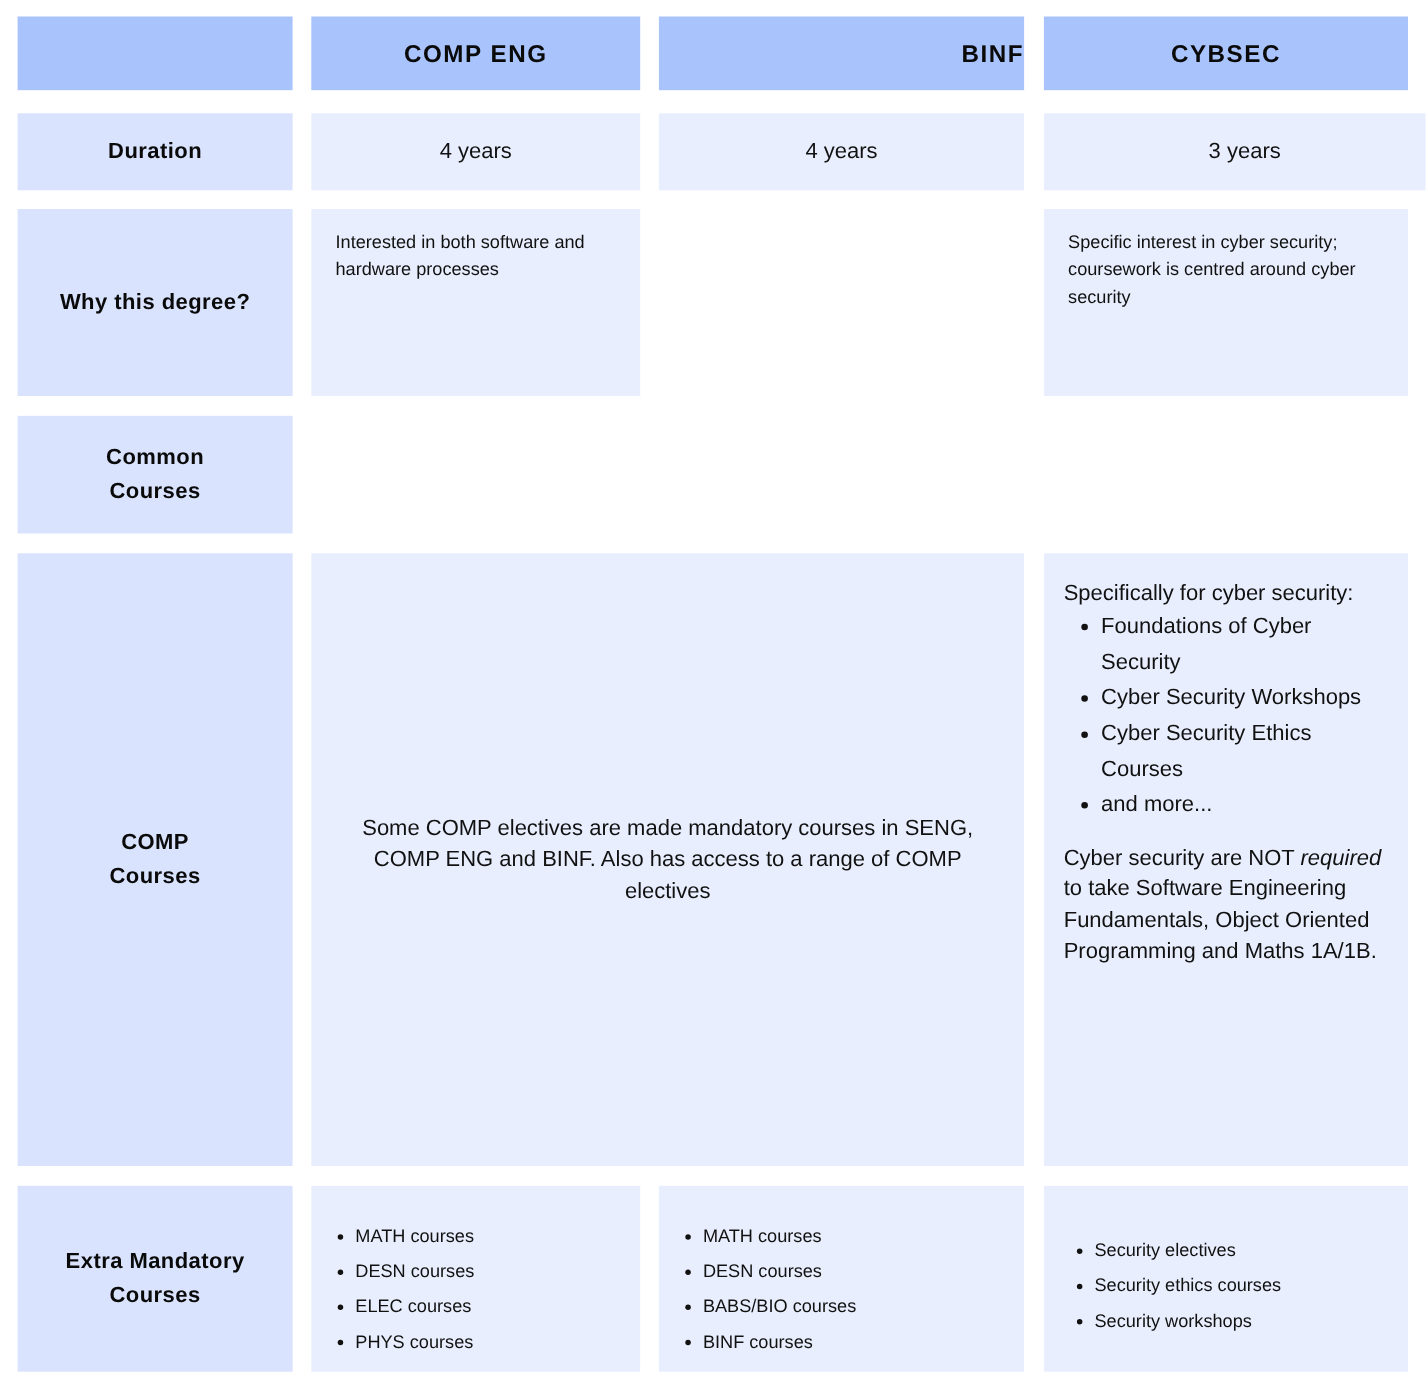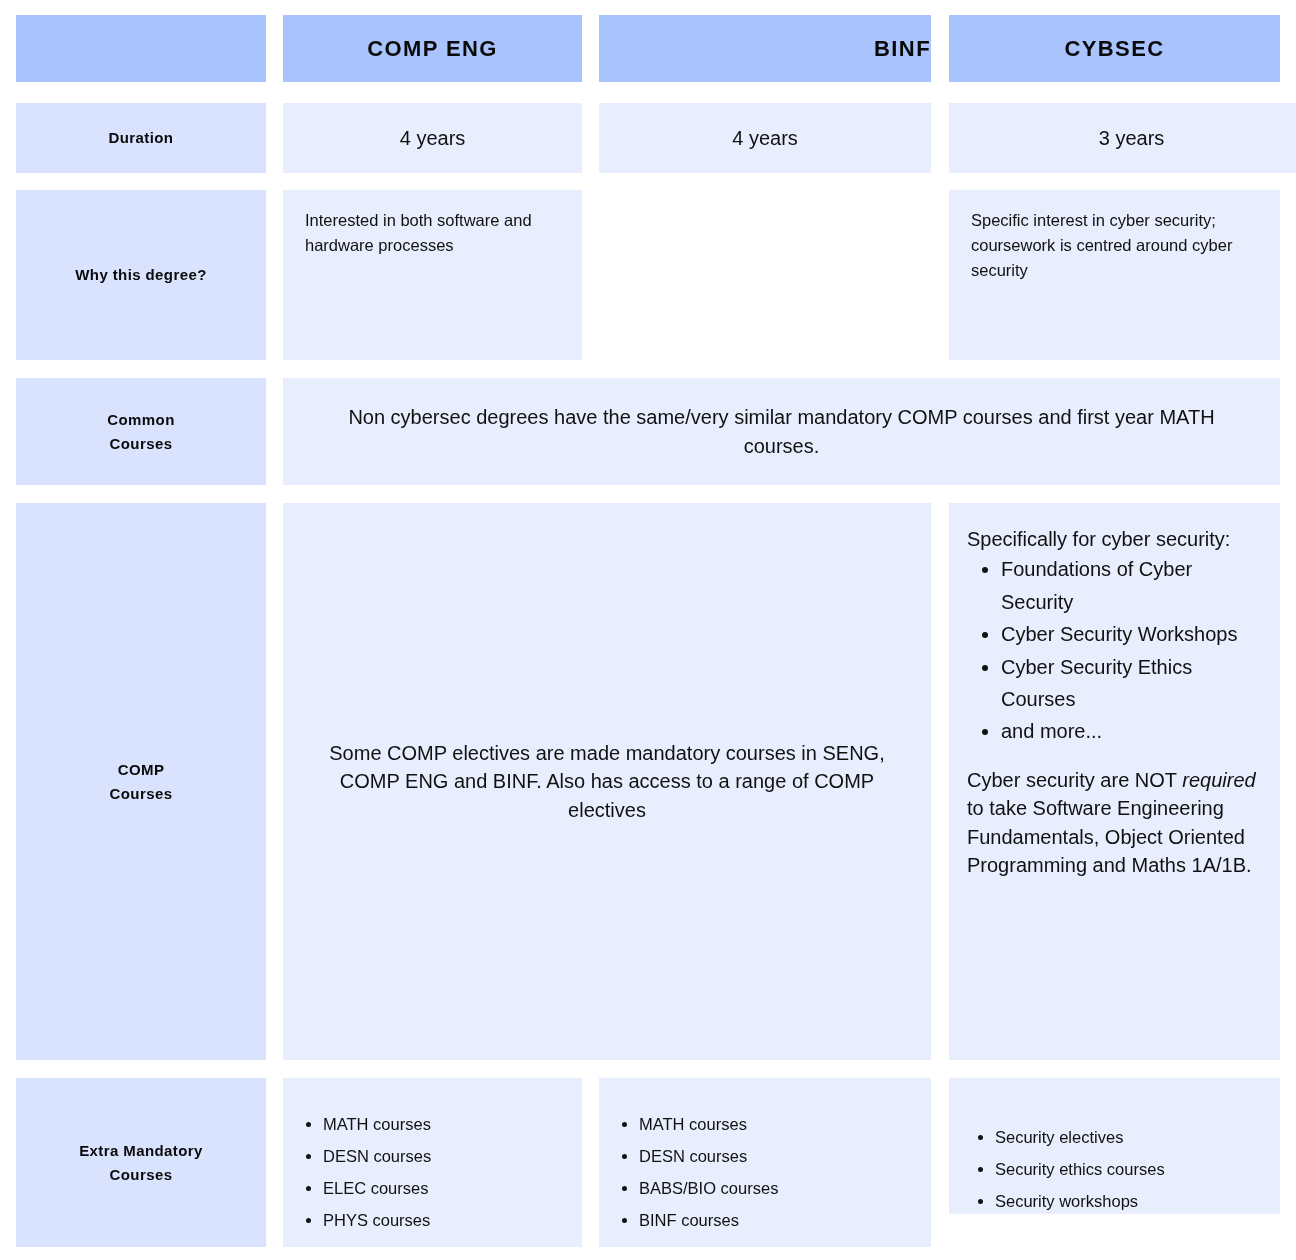--- a/index.html
+++ b/index.html
@@ -46,21 +46,21 @@
   .header-label {
     font-weight: 700;
     font-size: 22px;
     letter-spacing: 1.4px;
     text-align: center;
     color: #0a0a0a;
   }
 
   .rowhead-label {
     font-weight: 700;
-    font-size: 15px;
+    font-size: 20px;
     letter-spacing: 0.4px;
     text-align: center;
     line-height: 1.55;
     color: #0a0a0a;
     padding: 0 10px;
   }
 
   .cell-text {
     font-size: 20px;
     line-height: 1.42;
@@ -159,23 +159,20 @@
     <div class="cell-text small">Specific interest in cyber security; coursework is centred around cyber security</div>
   </div>
 
   <div class="cell rowhead v-center" style="left:16px; top:378px; width:250px; height:107px;">
     <span class="rowhead-label">
       <span>Common</span><br>
       <span>Courses</span>
     </span>
   </div>
 
-  <div class="cell v-center" style="left:283px; top:378px; width:997px; height:107px;">
-    <div class="cell-text center" style="padding:0 60px; box-sizing:border-box;">Non cybersec degrees have the same/very similar mandatory COMP courses and first year MATH courses.</div>
-  </div>
 
   <div class="cell rowhead v-center" style="left:16px; top:503px; width:250px; height:557px;">
     <span class="rowhead-label">
       <span>COMP</span><br>
       <span>Courses</span>
     </span>
   </div>
 
   <div class="cell v-center" style="left:283px; top:503px; width:648px; height:557px;">
     <div class="cell-text center" style="padding:0 26px; box-sizing:border-box;">Some COMP electives are made mandatory courses in SENG, COMP ENG and BINF. Also has access to a range of COMP electives</div>
@@ -211,21 +208,21 @@
 
   <div class="cell" style="left:599px; top:1078px; width:332px; height:169px; padding:33px 10px 0 10px;">
     <ul class="bullets small tight">
       <li class="cell-text small">MATH courses</li>
       <li class="cell-text small">DESN courses</li>
       <li class="cell-text small">BABS/BIO courses</li>
       <li class="cell-text small">BINF courses</li>
     </ul>
   </div>
 
-  <div class="cell" style="left:949px; top:1078px; width:331px; height:136px; padding:46px 10px 0 16px;">
+  <div class="cell" style="left:949px; top:1078px; width:331px; height:169px; padding:46px 10px 0 16px;">
     <ul class="bullets small tight">
       <li class="cell-text small">Security electives</li>
       <li class="cell-text small">Security ethics courses</li>
       <li class="cell-text small">Security workshops</li>
     </ul>
   </div>
 
 </div>
 
 </body></html>

